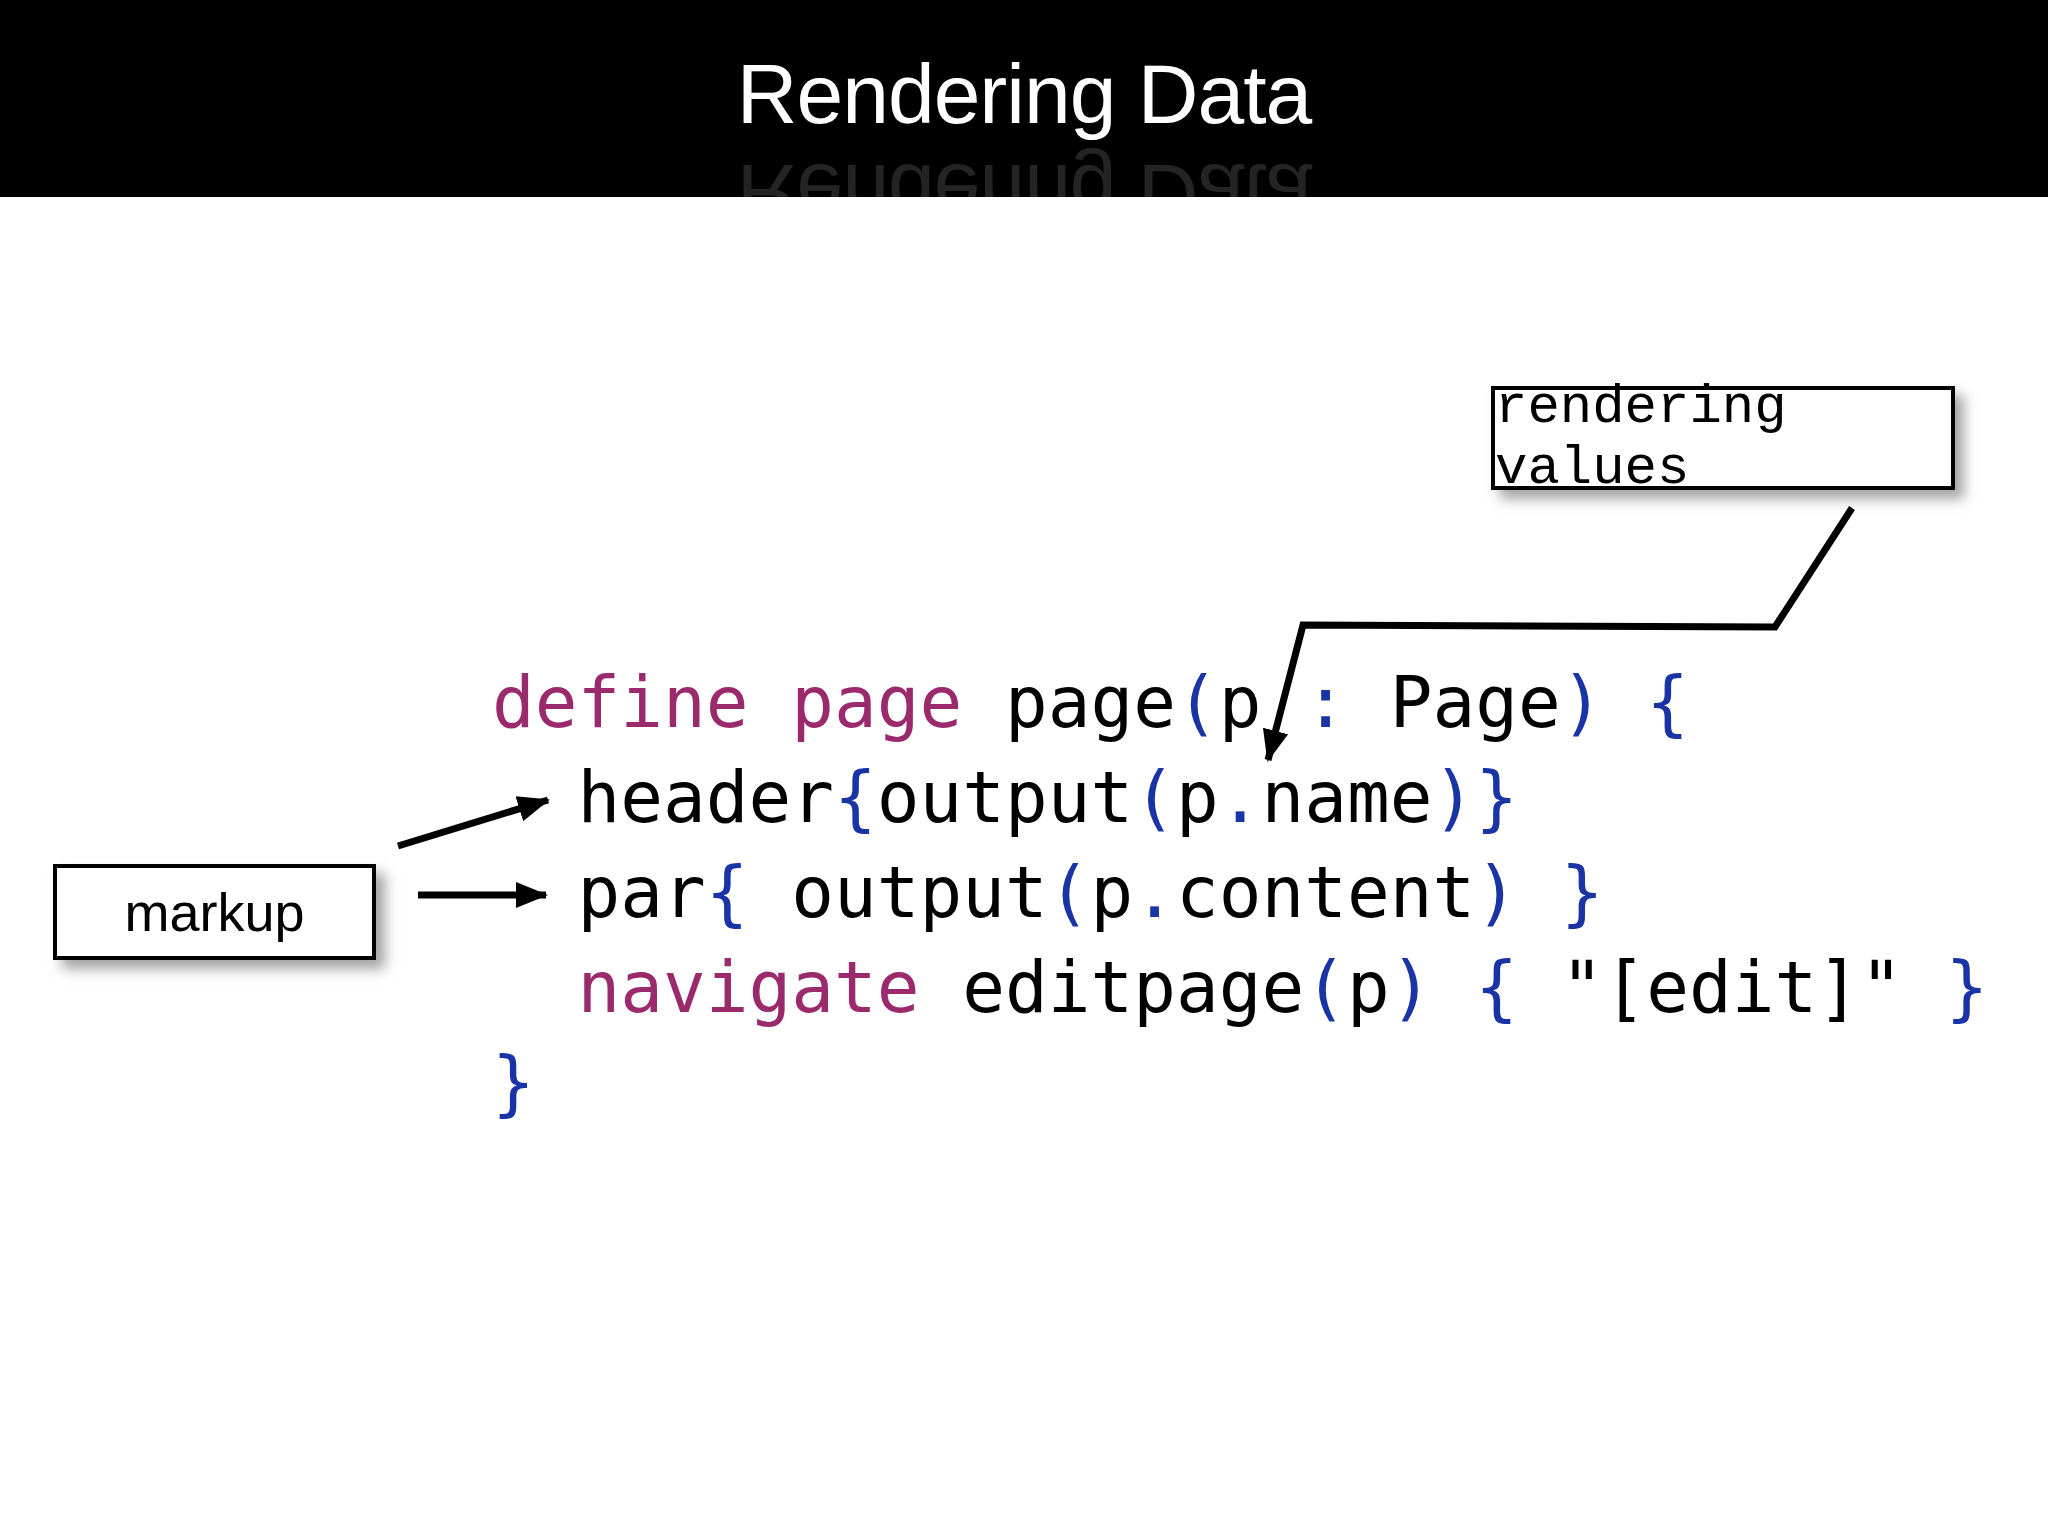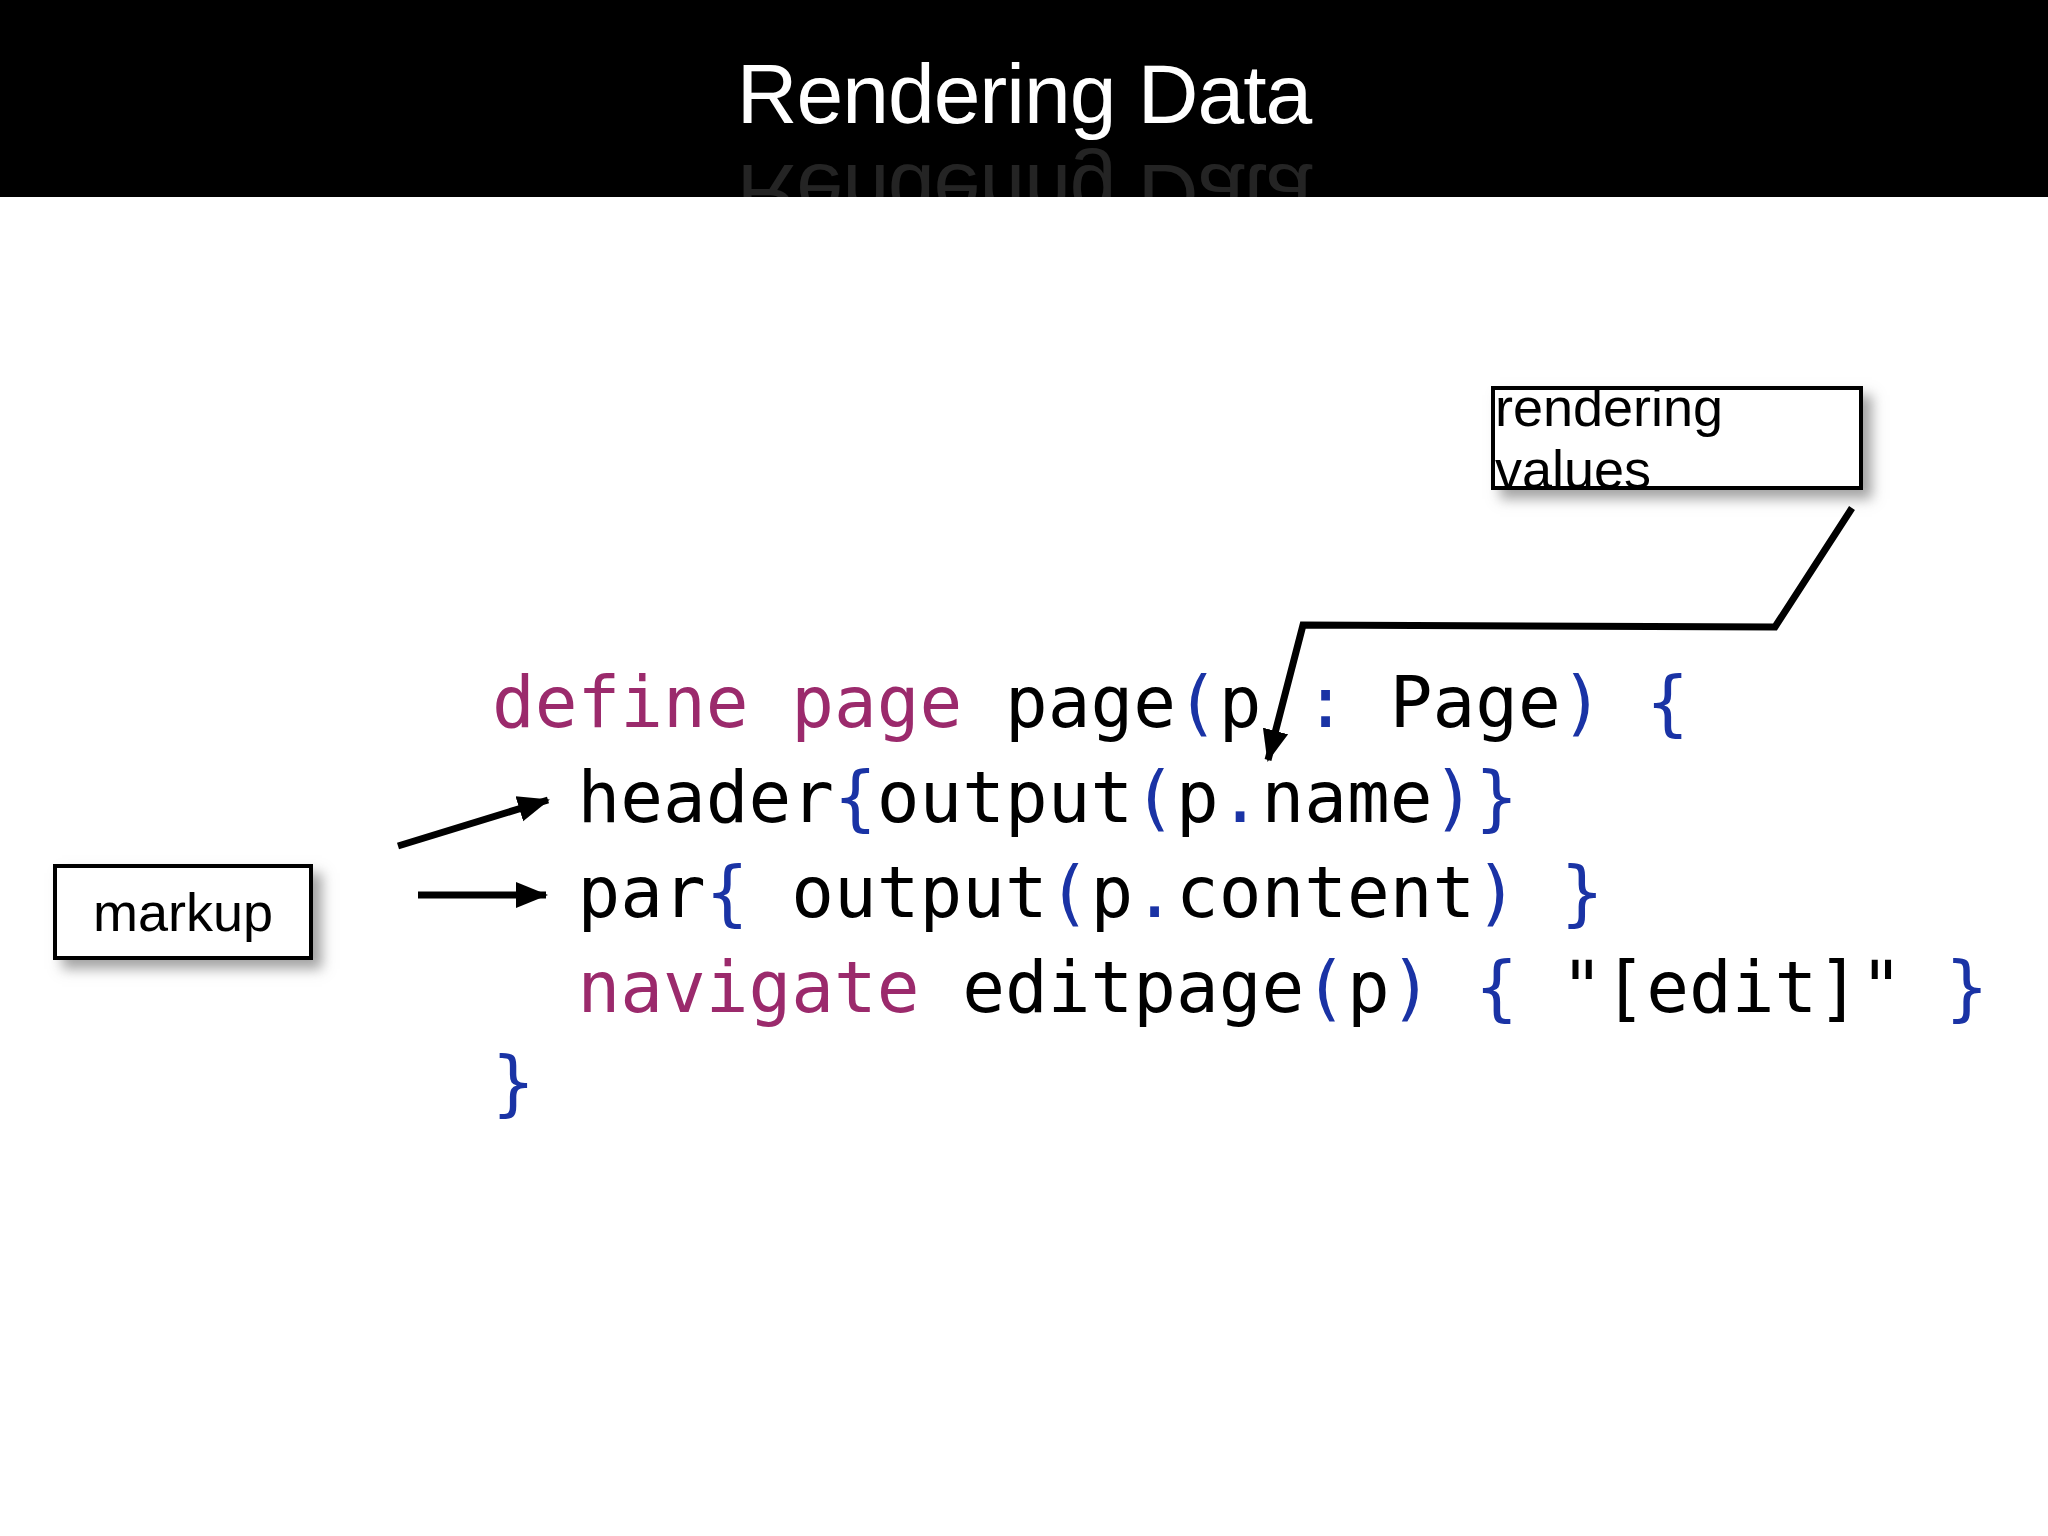--- a/index.html
+++ b/index.html
@@ -66,25 +66,25 @@
     box-shadow: 9px 9px 12px rgba(90,90,90,0.55);
     display: flex;
     align-items: center;
     justify-content: center;
     font-size: 54px;
     color: #000000;
     box-sizing: border-box;
   }
   .callout.rendering-values {
     left: 1491px; top: 386px;
-    width: 372px; height: 104px;
+    width: 464px; height: 104px; font-family: Liberation Mono, monospace;
   }
   .callout.markup {
     left: 53px; top: 864px;
-    width: 260px; height: 96px; justify-content: center;
+    width: 323px; height: 96px; justify-content: center;
   }
 
   
   .arrows {
     position: absolute;
     left: 0; top: 0;
     width: 2048px; height: 1536px;
     pointer-events: none;
   }
 </style>

